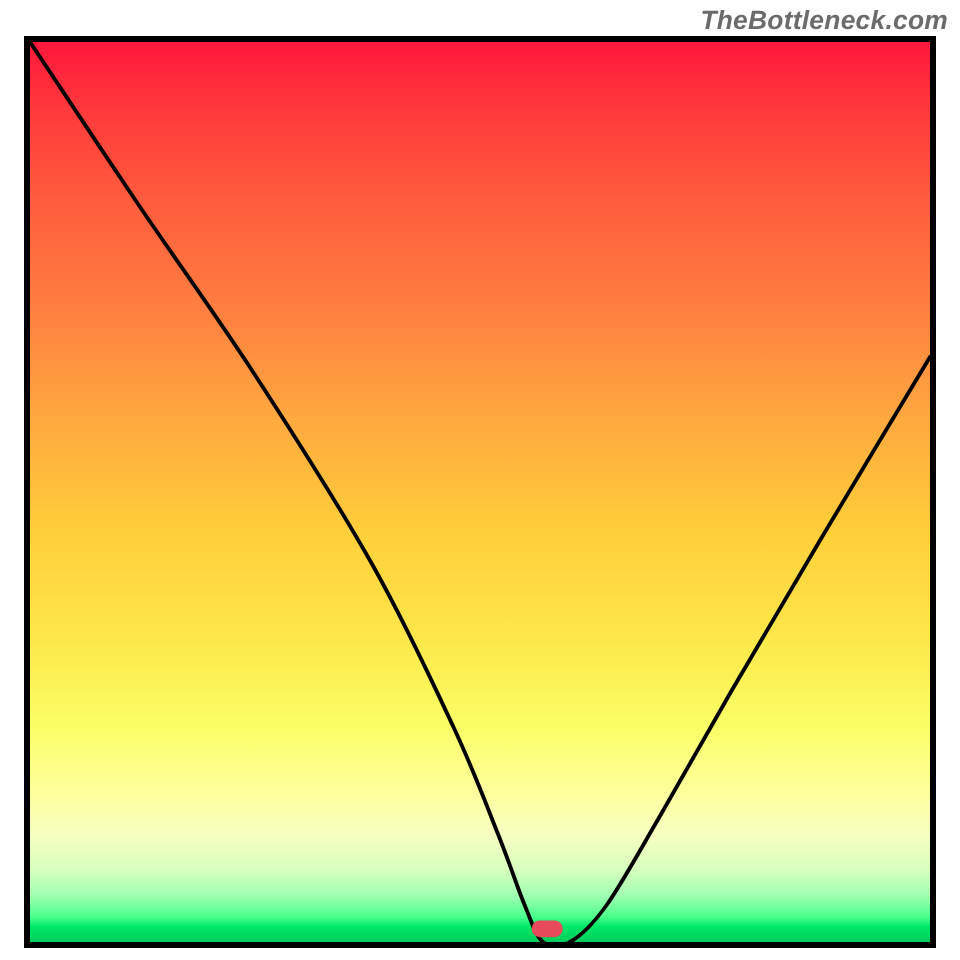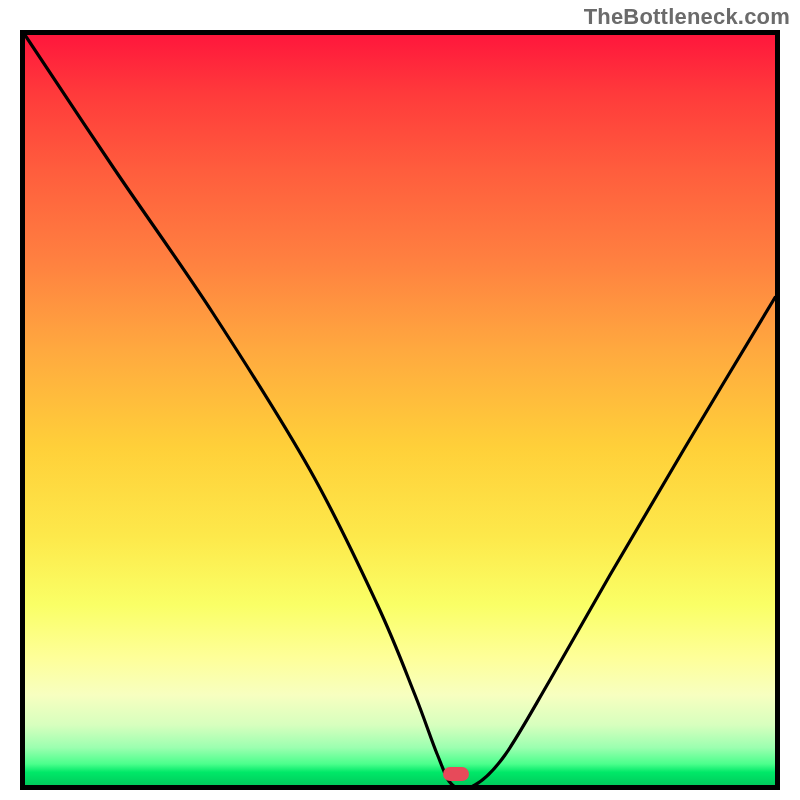--- a/index.html
+++ b/index.html
@@ -1,20 +1,21 @@
 <!DOCTYPE html>
 <html><head>
 <meta charset="utf-8">
 <style>
   * { margin: 0; padding: 0; box-sizing: border-box; }
   html, body { width: 800px; height: 800px; background: #fff; }
   .container {
     position: relative;
     width: 800px;
     height: 800px;
+    font-style: italic;
   }
   .watermark {
     position: absolute;
     top: 4px;
     right: 10px;
     font-family: Arial, Helvetica, sans-serif;
     font-size: 22px;
     font-weight: 600;
     color: #6b6b6b;
     letter-spacing: 0.2px;

